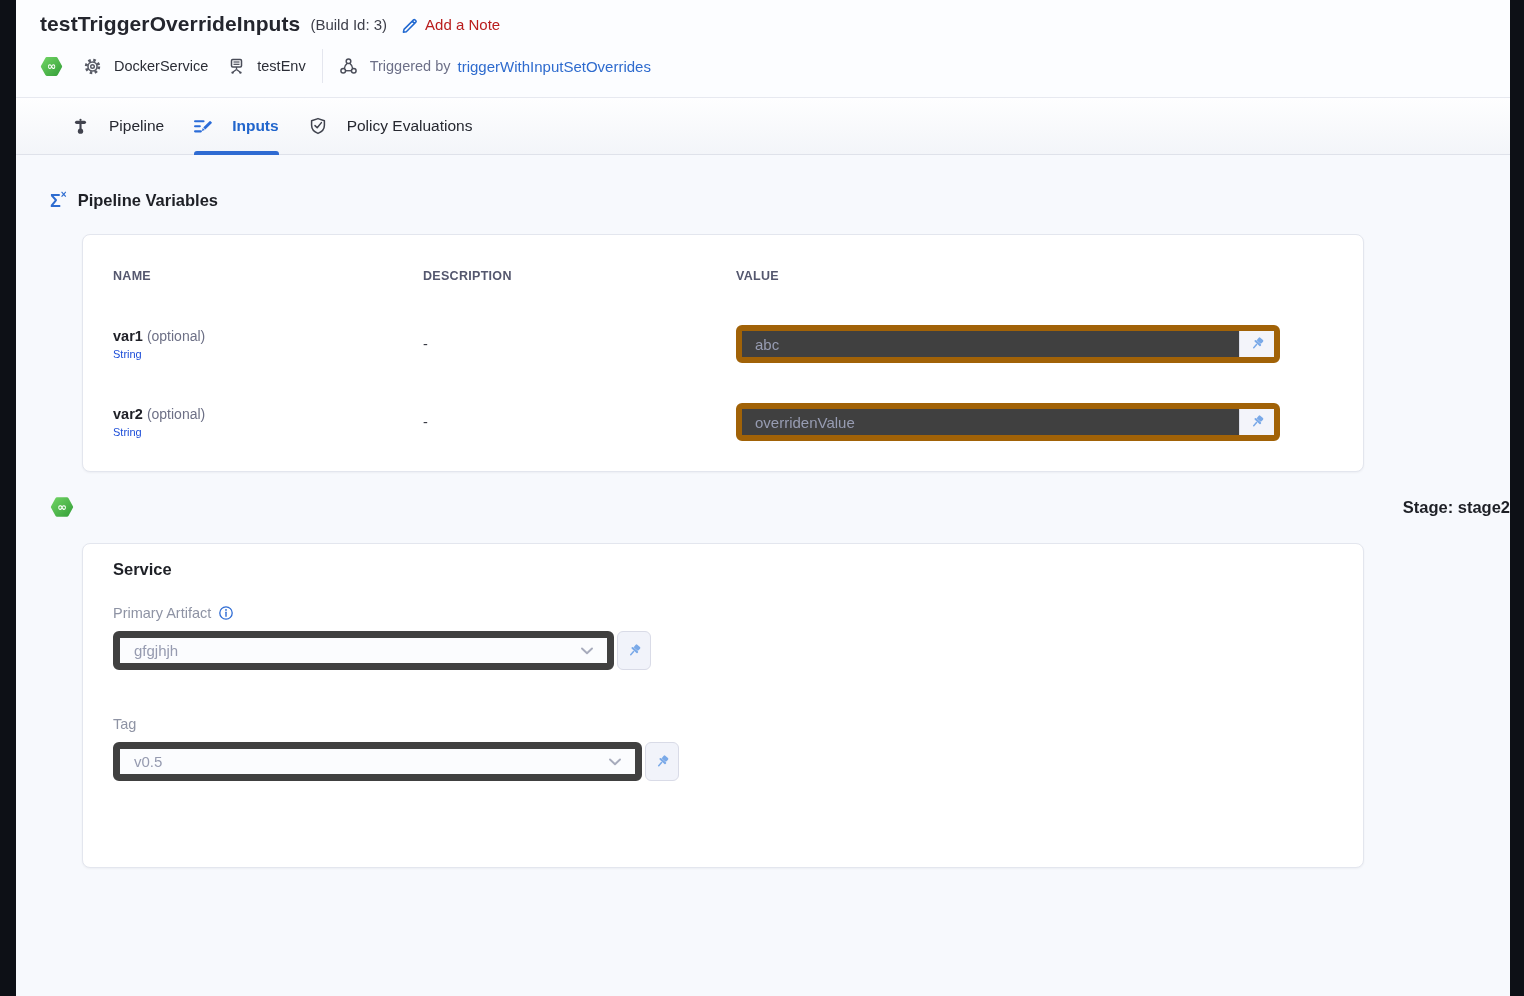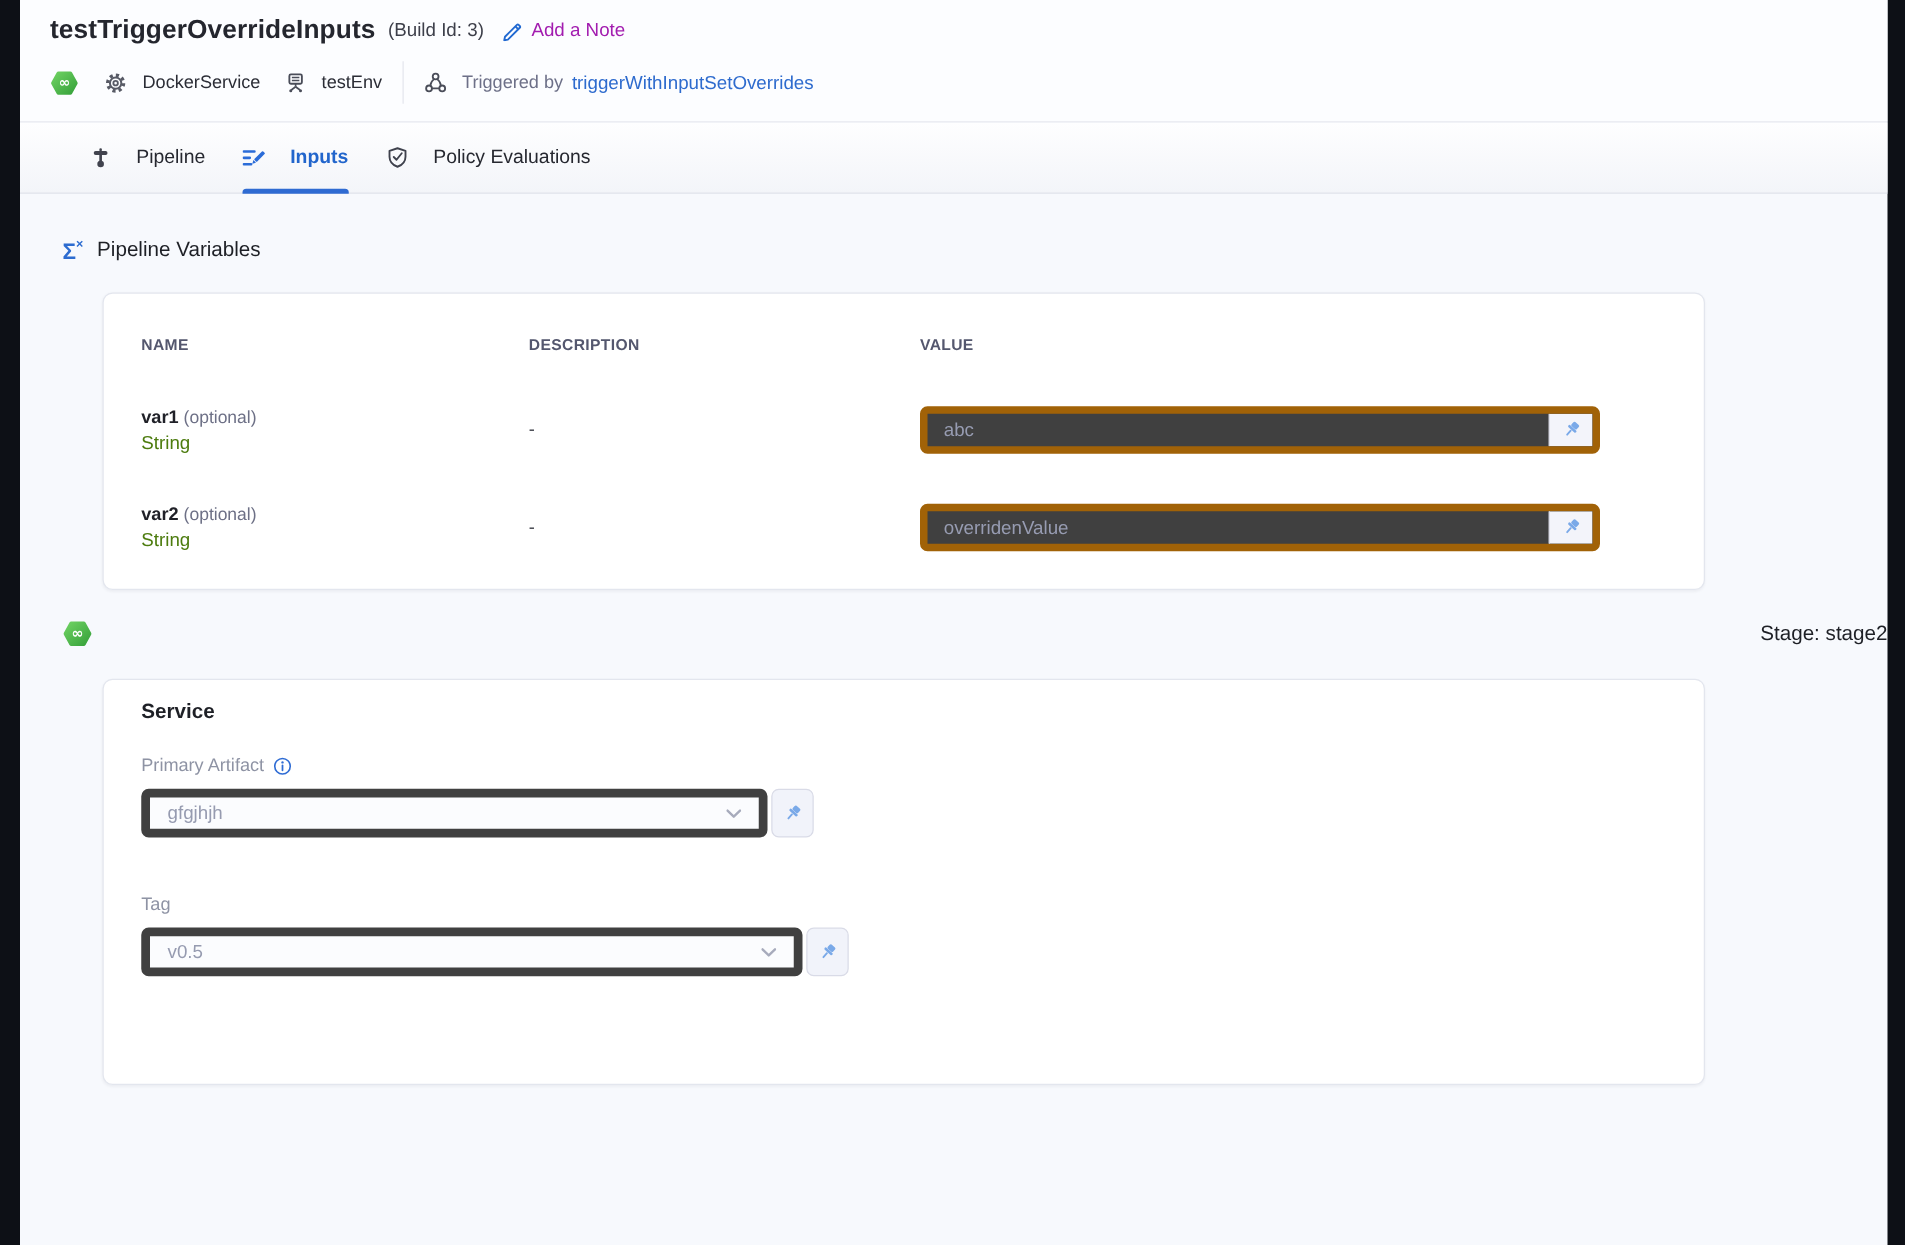--- a/index.html
+++ b/index.html
@@ -15,21 +15,21 @@
     background:#f7f9fd;
     display:flex; flex-direction:column;
   }
 
   
   .exec-header { background:#fcfdff; padding:12px 24px 14px 24px; }
   .title-row { display:flex; align-items:center; }
   .exec-title { font-size:21px; font-weight:700; color:#24262e; letter-spacing:.1px;text-align:center; }
   .build-id { font-size:15px; color:#3d3f4a; margin-left:10px; }
   .add-note { display:flex; align-items:center; gap:7px; margin-left:14px; cursor:pointer; }
-  .add-note span { font-size:15px; color:#a21caf;text-align:right; }
+  .add-note span { font-size:15px; color:#b91c1c;text-align:right; }
   .meta-row { display:flex; align-items:center; margin-top:13px; }
   .meta-text { font-size:14.5px; color:#2b2d36; font-weight:500; }
   .meta-gap { width:12px; }
   .meta-gap-lg { width:20px; }
   .v-divider { width:1px; height:34px; background:#e4e6ee; margin:0 16px; }
   .triggered-by { font-size:14.5px; color:#6d7088; }
   .trigger-link { font-size:15px; color:#2e6bce; margin-left:7px; cursor:pointer; }
 
   
   .tabbar {
@@ -44,40 +44,40 @@
   .tab-label { font-size:15.5px; color:#262830; font-weight:500; }
   .tab.active .tab-label { color:#2165cc; font-weight:600; }
   .tab.active::after {
     content:""; position:absolute; left:0; right:0; bottom:-1px;
     height:4px; background:#2f6bd2; border-radius:3px 3px 0 0;
   }
 
   
   .content { padding:36px 0 0 34px; flex:1; }
   .section-head { display:flex; align-items:center; gap:11px; }
-  .section-title { font-size:16.5px; font-weight:400; color:#1e2026; }
+  .section-title { font-size:16.5px; font-weight:700; color:#1e2026; }
   .sigma-icon { color:#2d6cd0; font-weight:700; font-size:18px; line-height:1; }
   .sigma-icon sup { font-size:10px; font-weight:700; position:relative; top:-2px; }
 
   .card {
     width:1282px; background:#ffffff;
     border:1px solid #e3e6ee; border-radius:8px;
     box-shadow:0 1px 2px rgba(40,41,61,.05);
     margin-left:32px;
   }
   .card-vars { margin-top:24px; padding:34px 30px 30px 30px; }
   .vars-grid { display:grid; grid-template-columns:310px 313px 1fr; align-items:center; }
   .vars-header { margin-bottom:42px; }
   .col-head { font-size:12.5px; font-weight:700; color:#54576e; letter-spacing:.3px; }
   .var-row { margin-bottom:40px; }
   .var-row:last-child { margin-bottom:0; }
   .var-name-line { font-size:14.5px; }
   .var-name { font-weight:700; color:#202128; }
   .var-optional { color:#6d7086; font-size:14px; }
-  .var-type { font-size:15px; color:#4d7c0f; margin-top:4px; }
+  .var-type { font-size:11px; color:#1d4ed8; margin-top:4px; }
   .var-desc { font-size:14.5px; color:#3a3c45; }
 
   .input-group {
     display:flex; width:544px; height:38px;
     border:6px solid #a16207; border-radius:6px; background:#404040;
     overflow:hidden;
   }
   .input-group input {
     flex:1; border:none; outline:none; background:transparent;
     padding:0 13px; font-size:15px; color:#979cb2;

